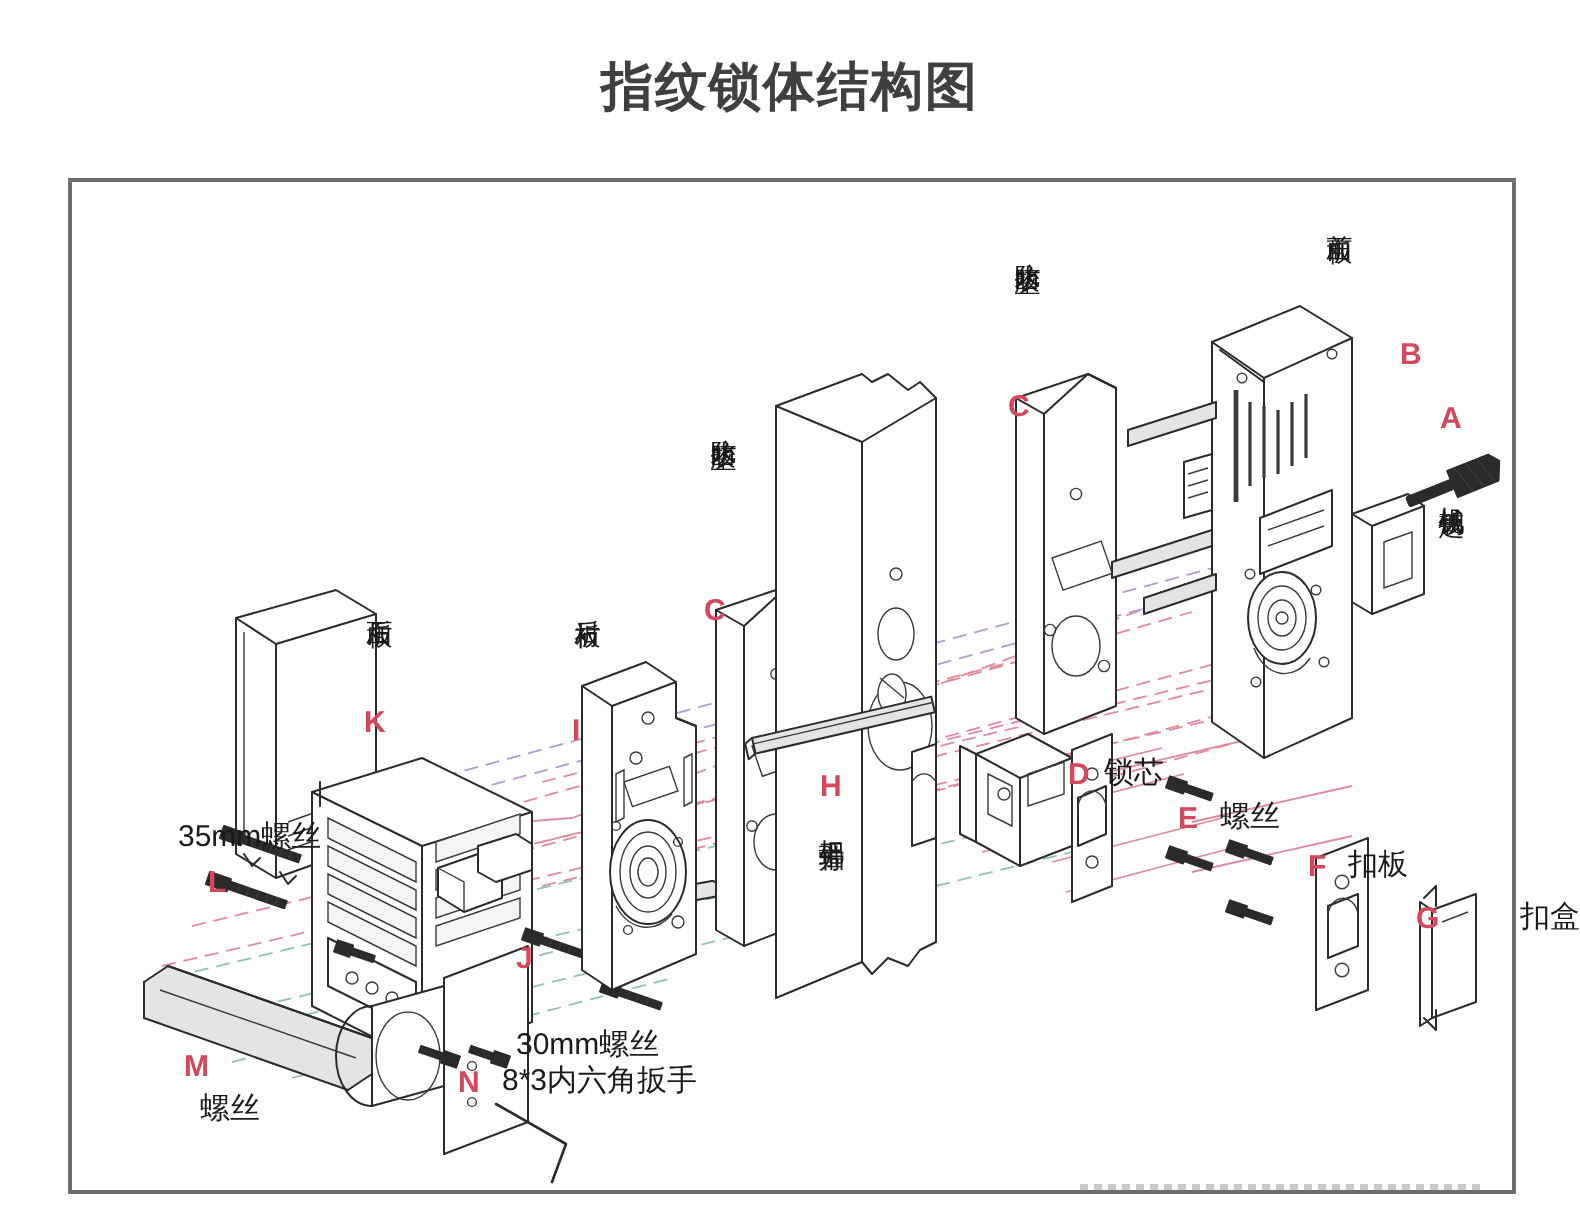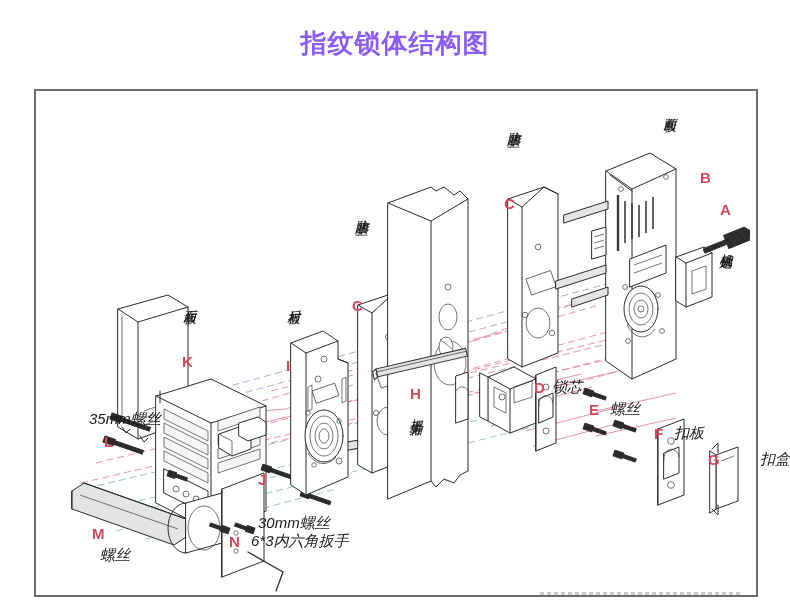--- a/index.html
+++ b/index.html
@@ -5,31 +5,31 @@
   html,body{margin:0;padding:0;}
   body{
     width:790px;height:612px;
     background:#ffffff;
     font-family:"Liberation Sans","DejaVu Sans",sans-serif;
     position:relative;overflow:hidden;
   }
   #title{
     position:absolute;left:0;top:26px;width:790px;
     text-align:center;
-    font-size:26px;font-weight:700;color:#8b5cf6;
+    font-size:26px;font-weight:700;color:#404040;
     letter-spacing:1px;
   }
   #frame{
     position:absolute;left:34px;top:89px;
     width:724px;height:508px;
     border:2px solid #6d6d6d;
     box-sizing:border-box;
     background:#fff;
   }
-  .lbl{position:absolute;color:#1a1a1a;font-size:13px;line-height:1.05;white-space:pre;font-style:italic;}
+  .lbl{position:absolute;color:#1a1a1a;font-size:13px;line-height:1.05;white-space:pre;}
   .lbl.v{writing-mode:vertical-rl;text-orientation:upright;letter-spacing:1px;line-height:1.1;}
   .code{position:absolute;color:#d5475a;font-size:15px;font-weight:700;font-family:"Liberation Sans",sans-serif;}
   .lbl.big{font-size:15px;}
   svg{position:absolute;left:0;top:0;overflow:visible;}
   .ln{fill:none;stroke:#2b2b2b;stroke-width:1;stroke-linejoin:round;stroke-linecap:round;}
   .ln2{fill:none;stroke:#2b2b2b;stroke-width:1.3;stroke-linejoin:round;stroke-linecap:round;}
   .thin{fill:none;stroke:#3a3a3a;stroke-width:.7;}
   .fillw{fill:#ffffff;}
   .fillgg{fill:#e4e4e4;}
   .fillk{fill:#2b2b2b;}
@@ -385,21 +385,21 @@
   <div class="lbl big" style="left:14px;top:320px;margin-left:39px;">35mm螺丝</div>
   <div class="code" style="left:68px;top:342px;">L</div>
 
   <div class="code" style="left:56px;top:434px;">M</div>
   <div class="lbl big" style="left:64px;top:456px;">螺丝</div>
 
   <div class="code" style="left:222px;top:380px;">J</div>
   <div class="lbl big" style="left:222px;top:424px;">30mm螺丝</div>
 
   <div class="code" style="left:193px;top:442px;">N</div>
-  <div class="lbl big" style="left:215px;top:442px;">6*3内六角扳手</div>
+  <div class="lbl big" style="left:215px;top:442px;">8*3内六角扳手</div>
 
   <div class="code" style="left:374px;top:294px;">H</div>
   <div class="lbl v" style="left:372px;top:318px;">把手方轴</div>
 
   <div class="code" style="left:498px;top:288px;">D</div>
   <div class="lbl big" style="left:516px;top:288px;">锁芯</div>
 
   <div class="code" style="left:553px;top:310px;">E</div>
   <div class="lbl big" style="left:574px;top:310px;">螺丝</div>
 

